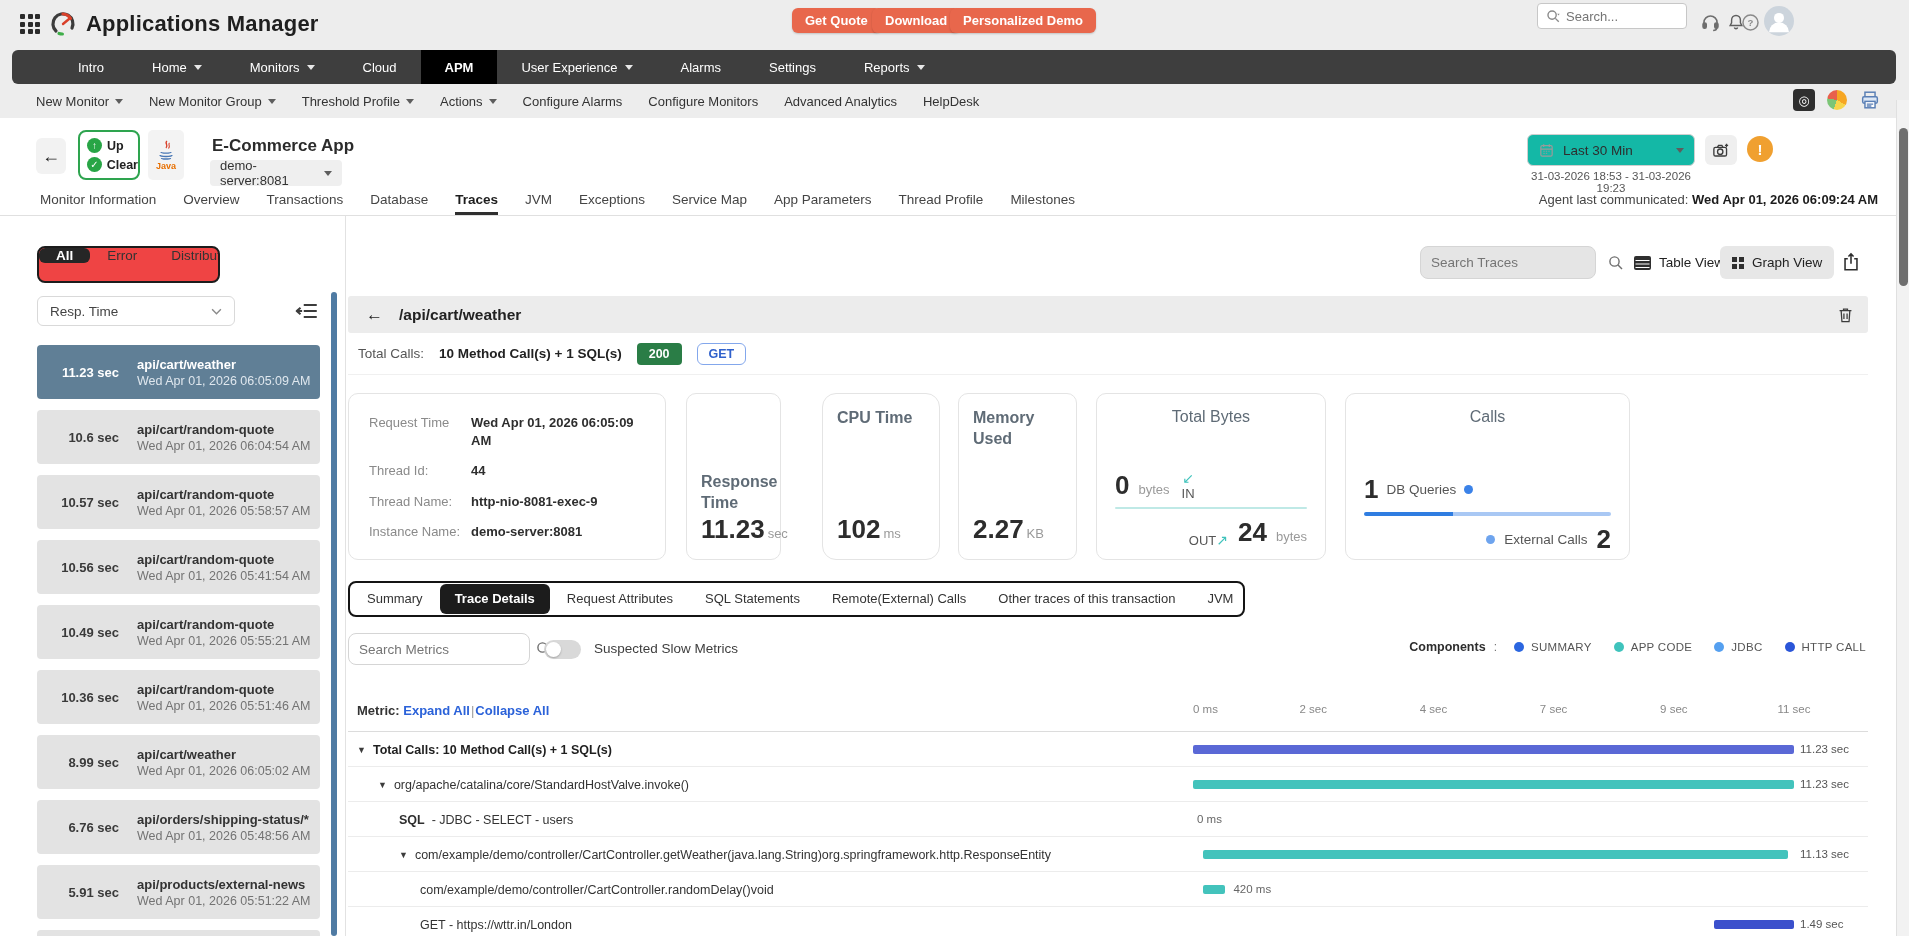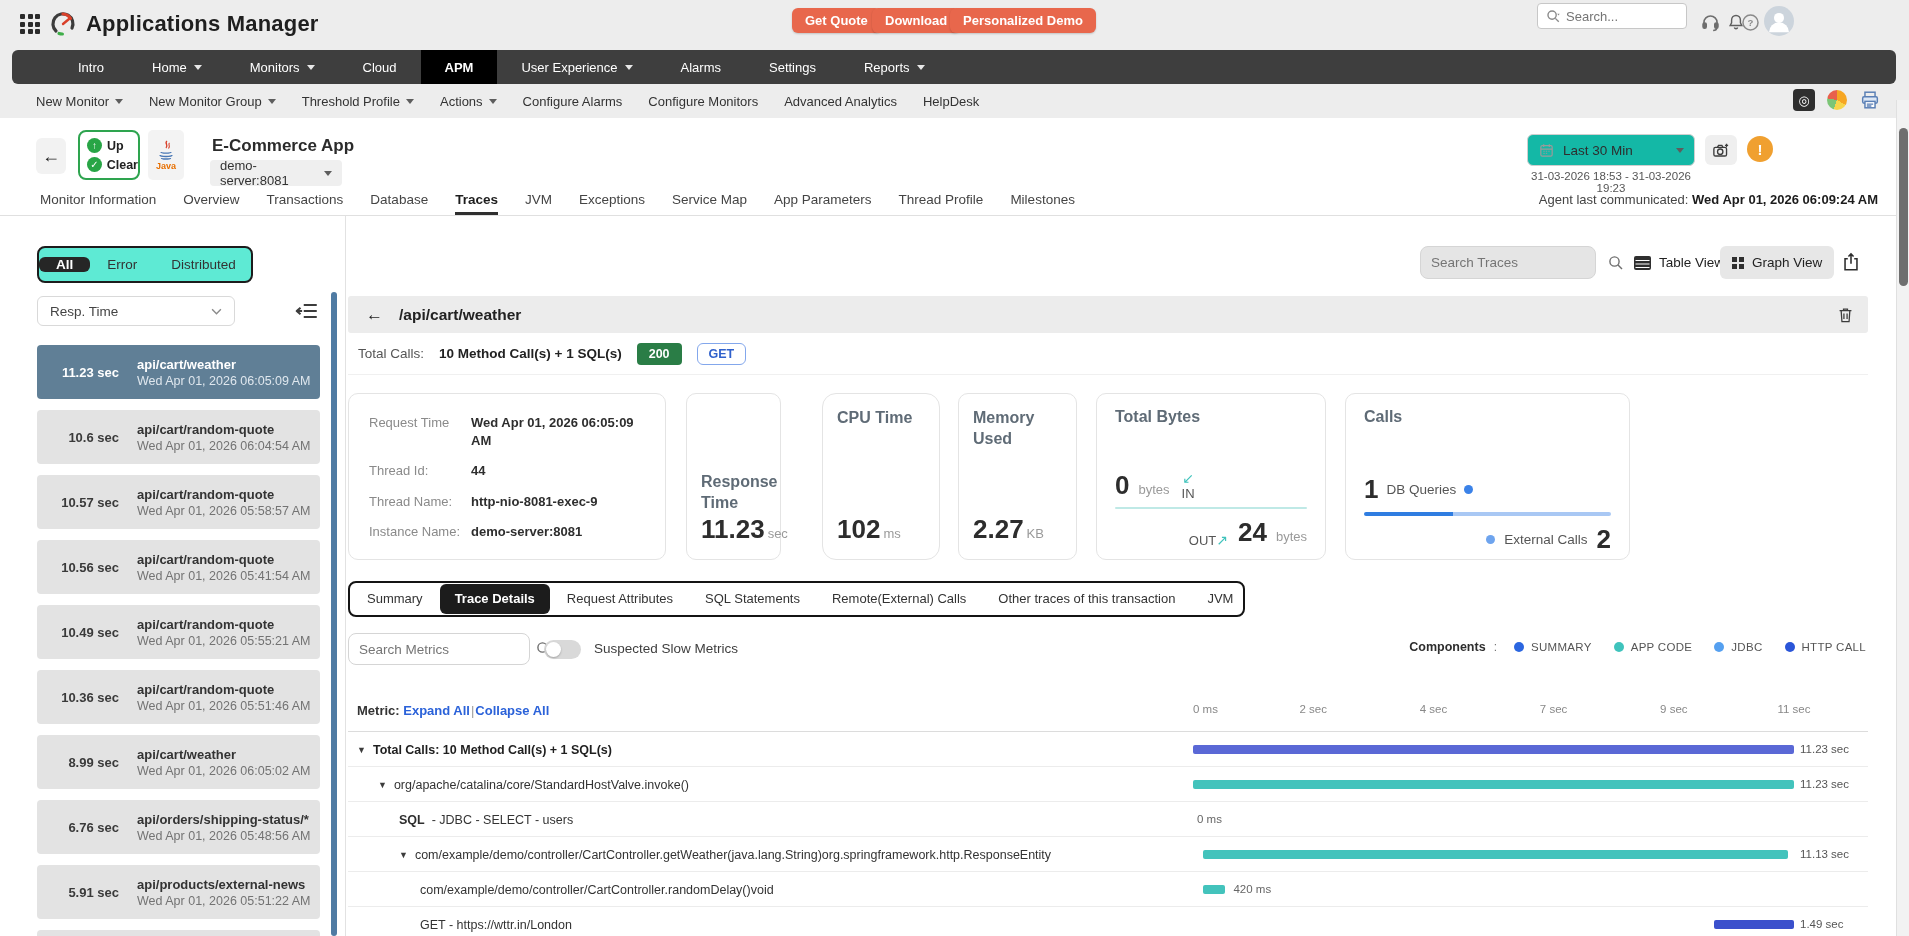--- a/index.html
+++ b/index.html
@@ -64,22 +64,22 @@
   
   .tabs-row{position:absolute;left:0;top:186px;width:1909px;height:30px;border-bottom:1px solid #e0e0e0;display:flex;
        align-items:flex-end;padding-left:40px;gap:27px}
   .mtab{font-size:13.5px;color:#444;padding-bottom:8px;cursor:pointer;white-space:nowrap}
   .mtab.active{color:#1d1d1d;font-weight:700;border-bottom:3px solid #2f2f2f;padding-bottom:5px}
   .agent-note{position:absolute;right:31px;top:192px;font-size:13px;color:#444}
   .agent-note b{color:#1c1c1c}
 
   
   .left-panel{position:absolute;left:0;top:216px;width:345px;height:720px;background:#fff}
-  .seg-group{position:absolute;left:37px;top:30px;width:216px;height:37px;border:2px solid #1c1c1c;border-radius:8px;background:#5eead4;
-       display:flex;align-items:center;overflow:hidden}
+  .seg-group{position:absolute;left:37px;top:30px;width:183px;height:37px;border:2px solid #1c1c1c;border-radius:8px;background:#ef4444;
+       display:flex;align-items:flex-start;overflow:hidden}
   .seg{display:flex;align-items:center;padding:0 17px;font-size:13.5px;color:#333;cursor:pointer}
   .seg.active{background:#262626;color:#fff;font-weight:600;border-radius:6px}
   .sort-select{position:absolute;left:37px;top:80px;width:198px;height:30px;border:1px solid #d9d9d9;border-radius:6px;background:#fff;
        display:flex;align-items:center;justify-content:space-between;padding:0 12px;font-size:13.5px;color:#444;cursor:pointer}
   .filter-btn{position:absolute;left:294px;top:82px;width:26px;height:26px;border:none;background:transparent}
   .titem{position:absolute;left:37px;width:283px;height:54px;background:#e3e3e3;border-radius:4px;display:flex;align-items:center;
        padding-left:14px;cursor:pointer}
   .titem.sel{background:#607f96}
   .ttime{width:68px;text-align:right;font-size:13px;font-weight:700;color:#3a3a3a;flex:none}
   .titem.sel .ttime{color:#fff}
@@ -119,21 +119,21 @@
   .card{position:absolute;top:177px;height:167px;background:#fff;border:1px solid #e4e4e4;border-radius:10px}
   .info-card{left:0;width:318px;padding:20px 14px 0 20px}
   .info-row{display:flex;margin-bottom:13px}
   .info-lbl{width:102px;font-size:13px;color:#8a8a8a;flex:none;line-height:1.35}
   .info-val{font-size:13px;font-weight:700;color:#2e2e2e;line-height:1.35}
   .stat-card{padding:14px 14px;display:flex;flex-direction:column;justify-content:space-between}
   .stat-title{font-size:16px;font-weight:600;color:#5f6b76;line-height:1.3}
   .stat-val{font-size:26px;font-weight:700;color:#2d2d2d}
   .stat-unit{font-size:13px;font-weight:400;color:#9a9a9a;margin-left:3px}
   .bytes-card{left:748px;width:230px;padding:14px 18px}
-  .card-title-r{text-align:left;font-size:16px;font-weight:700;color:#5f6b76}
+  .card-title-r{text-align:center;font-size:16px;font-weight:400;color:#5f6b76}
   .io-line{display:flex;align-items:flex-end;gap:6px}
   .teal{color:#3fc3bc;font-size:14px}
   .io-dir{font-size:13px;color:#555}
   .tdiv{height:2px;background:#bfe9e6;border-radius:1px;margin:6px 0 8px}
   .bdiv{height:4px;border-radius:2px;margin:7px 0 8px;background:linear-gradient(90deg,#2f7de1 0 36%,#a9c8f4 36% 100%)}
   .calls-card{left:997px;width:285px;padding:14px 18px}
   .bluedot{width:9px;height:9px;border-radius:50%;background:#3b82e8;display:inline-block}
   .small-lbl{font-size:13.5px;color:#555}
 
   .dtabs{position:absolute;left:0;top:365px;width:897px;height:36px;border:2px solid #141414;border-radius:8px;background:#fff;

